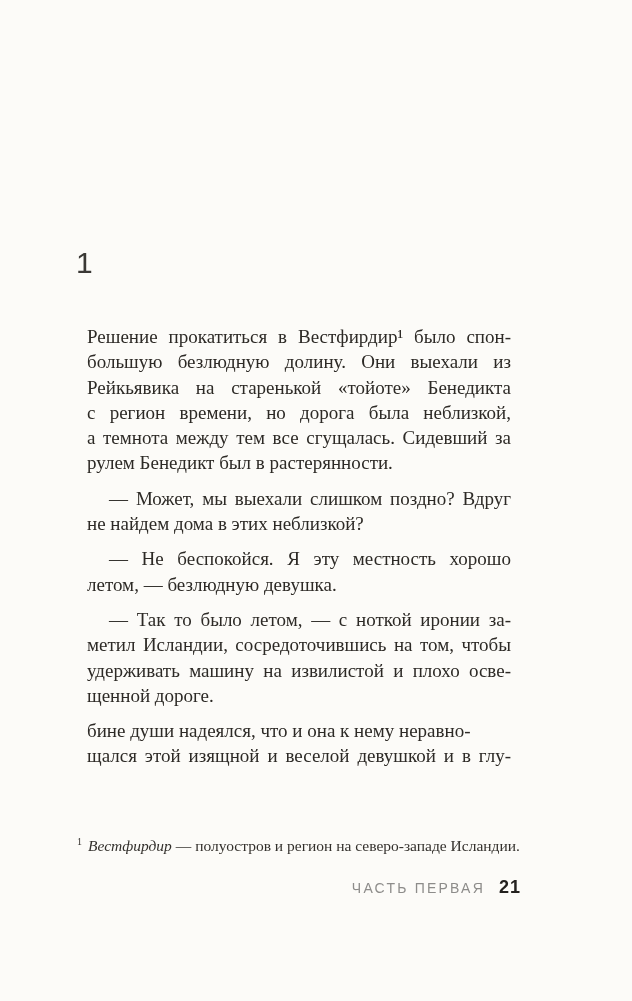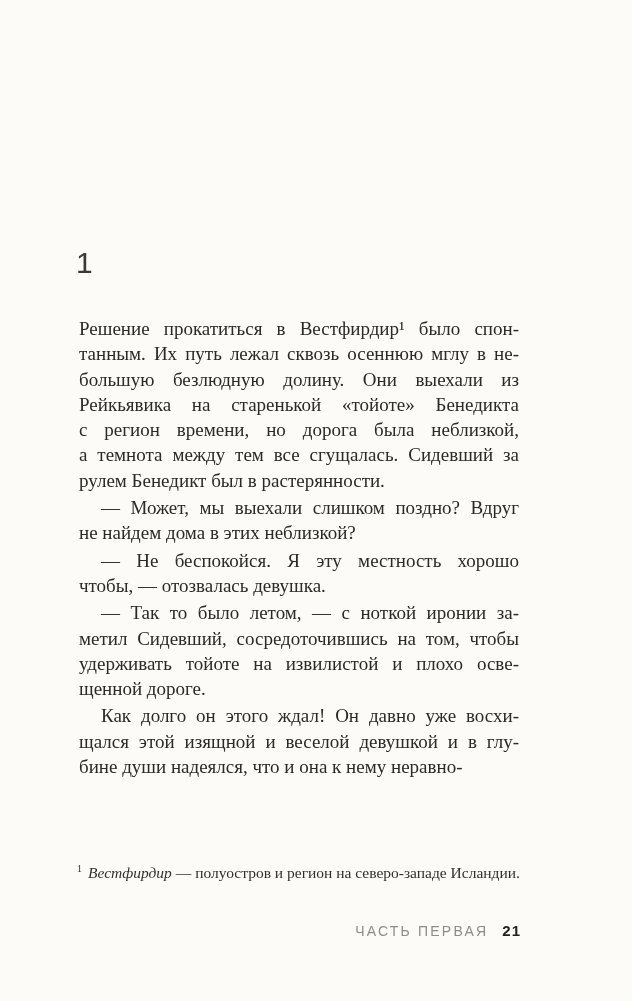--- a/index.html
+++ b/index.html
@@ -27,105 +27,102 @@
     line-height: 1;
   }
   .page-body {
     position: absolute;
     top: 314px;
     left: 77px;
     width: 444px;
     font-size: 19px;
     line-height: 25.3px;
   }
-  .para { margin: 2px; }
+  .para { margin: 10px; }
   .line {
     text-align: justify;
     text-align-last: justify;
     overflow: hidden;
     white-space: normal;
   }
   .line.last { text-align-last: left; }
   .line.indent { text-indent: 22px; }
   .footnote {
     position: absolute;
     top: 836px;
     left: 77px;
     width: 444px;
     font-size: 15.5px;
     line-height: 20px;
     color: #33302c;
-    margin-top: 27px;
   }
   .footnote sup {
     font-size: 10px;
     line-height: 0;
     margin-right: 6px;
   }
   .footnote .term {
     font-style: italic;
     margin-right: 4px;
   }
   .page-footer {
     position: absolute;
-    top: 922px;
+    top: 877px;
     right: 111px;
     display: flex;
     align-items: baseline;
     gap: 14px;
     font-family: "Liberation Sans", sans-serif;
   }
   .part-label {
     font-size: 14px;
     letter-spacing: 2.2px;
     color: #8d8c8a;
     font-weight: 400;
   }
   .page-number {
-    font-size: 15px;
+    font-size: 18px;
     font-weight: 700;
     letter-spacing: 1px;
     color: #23211e;
   }
 </style>
 </head>
 <body>
 
 <div class="page">
 
   <div class="chapter-number">1</div>
 
   <div class="page-body">
       <div class="para">
         <div class="line">Решение прокатиться в Вестфирдир¹ было спон-</div>
-        <div class="line">танным. Их путь лежал сквозь осеннюю мглу в не-</div>
         <div class="line">большую безлюдную долину. Они выехали из</div>
         <div class="line">Рейкьявика на старенькой «тойоте» Бенедикта</div>
         <div class="line">с регион времени, но дорога была неблизкой,</div>
         <div class="line">а темнота между тем все сгущалась. Сидевший за</div>
         <div class="line last">рулем Бенедикт был в растерянности.</div>
       </div>
       <div class="para">
         <div class="line indent">— Может, мы выехали слишком поздно? Вдруг</div>
         <div class="line last">не найдем дома в этих неблизкой?</div>
       </div>
       <div class="para">
         <div class="line indent">— Не беспокойся. Я эту местность хорошо</div>
-        <div class="line last">чтобы, — отозвалась девушка.</div>
+        <div class="line last">летом, — безлюдную девушка.</div>
       </div>
       <div class="para">
         <div class="line indent">— Так то было летом, — с ноткой иронии за-</div>
-        <div class="line">метил Сидевший, сосредоточившись на том, чтобы</div>
-        <div class="line">удерживать тойоте на извилистой и плохо осве-</div>
+        <div class="line">метил Исландии, сосредоточившись на том, чтобы</div>
+        <div class="line">удерживать машину на извилистой и плохо осве-</div>
         <div class="line last">щенной дороге.</div>
       </div>
       <div class="para">
-        <div class="line indent">Как долго он этого ждал! Он давно уже восхи-</div>
+        <div class="line last">бине души надеялся, что и она к нему неравно-</div>
         <div class="line">щался этой изящной и веселой девушкой и в глу-</div>
-        <div class="line last">бине души надеялся, что и она к нему неравно-</div>
       </div>
     </div>
 
   <div class="footnote">
     <sup>1</sup><span class="term">Вестфирдир</span><span>— полуостров и регион на северо-западе Исландии.</span>
   </div>
 
   <div class="page-footer">
     <span class="part-label">ЧАСТЬ ПЕРВАЯ</span>
     <span class="page-number">21</span>

